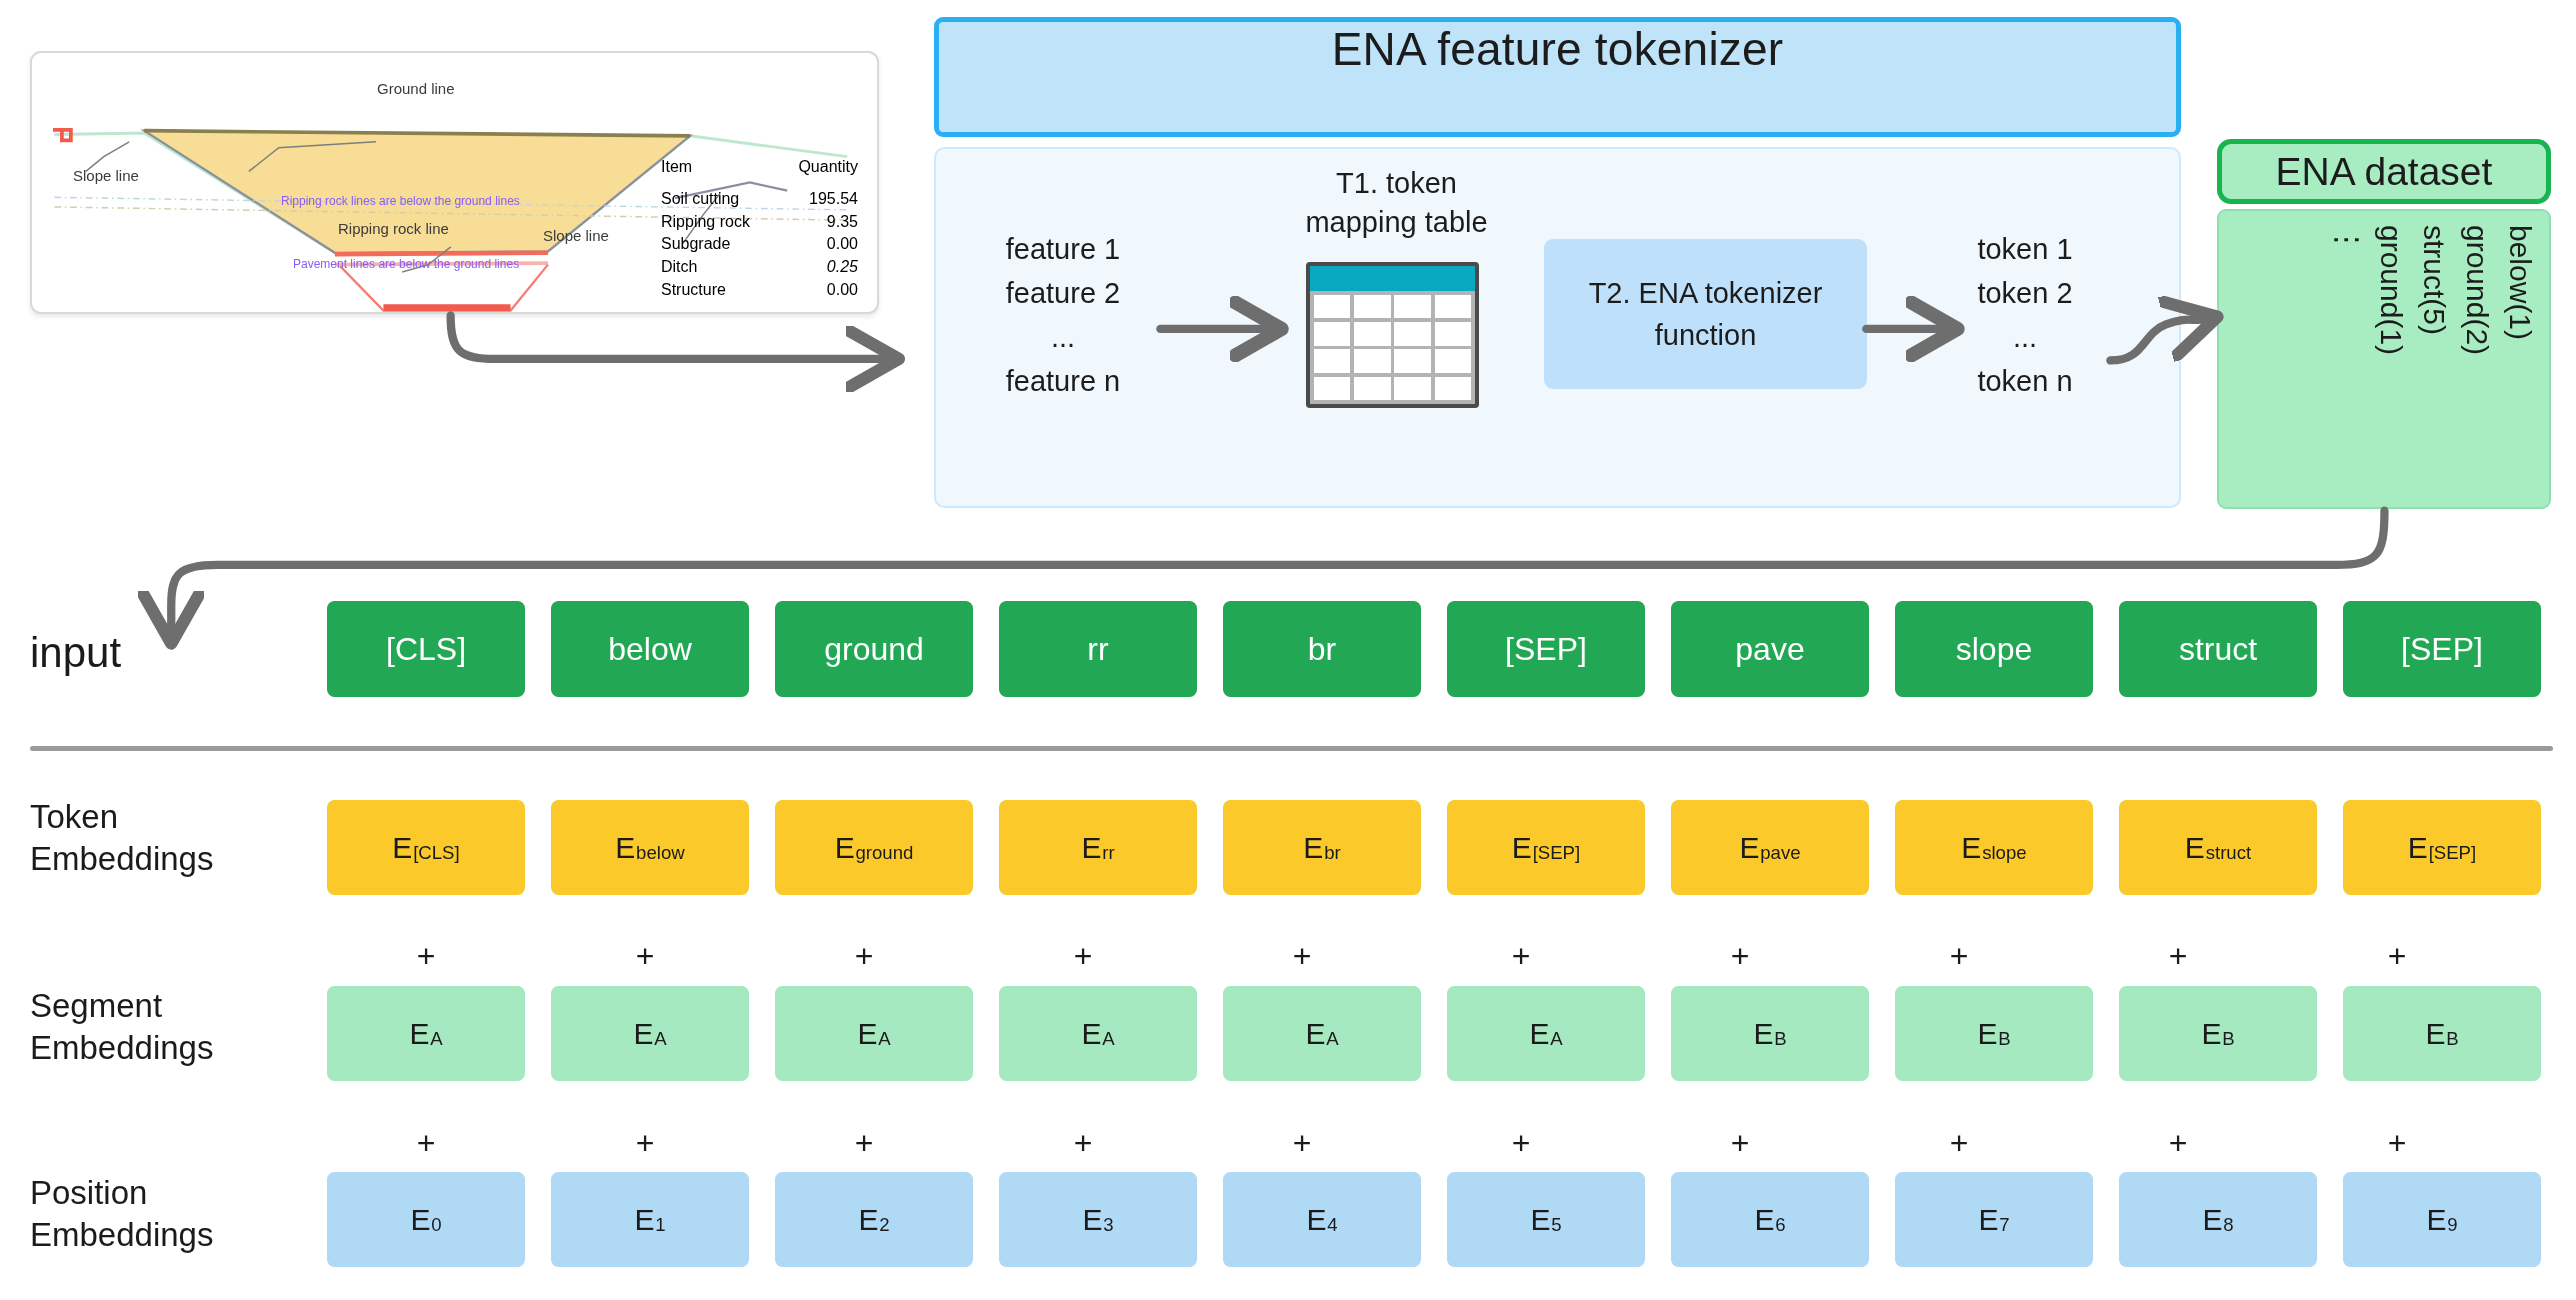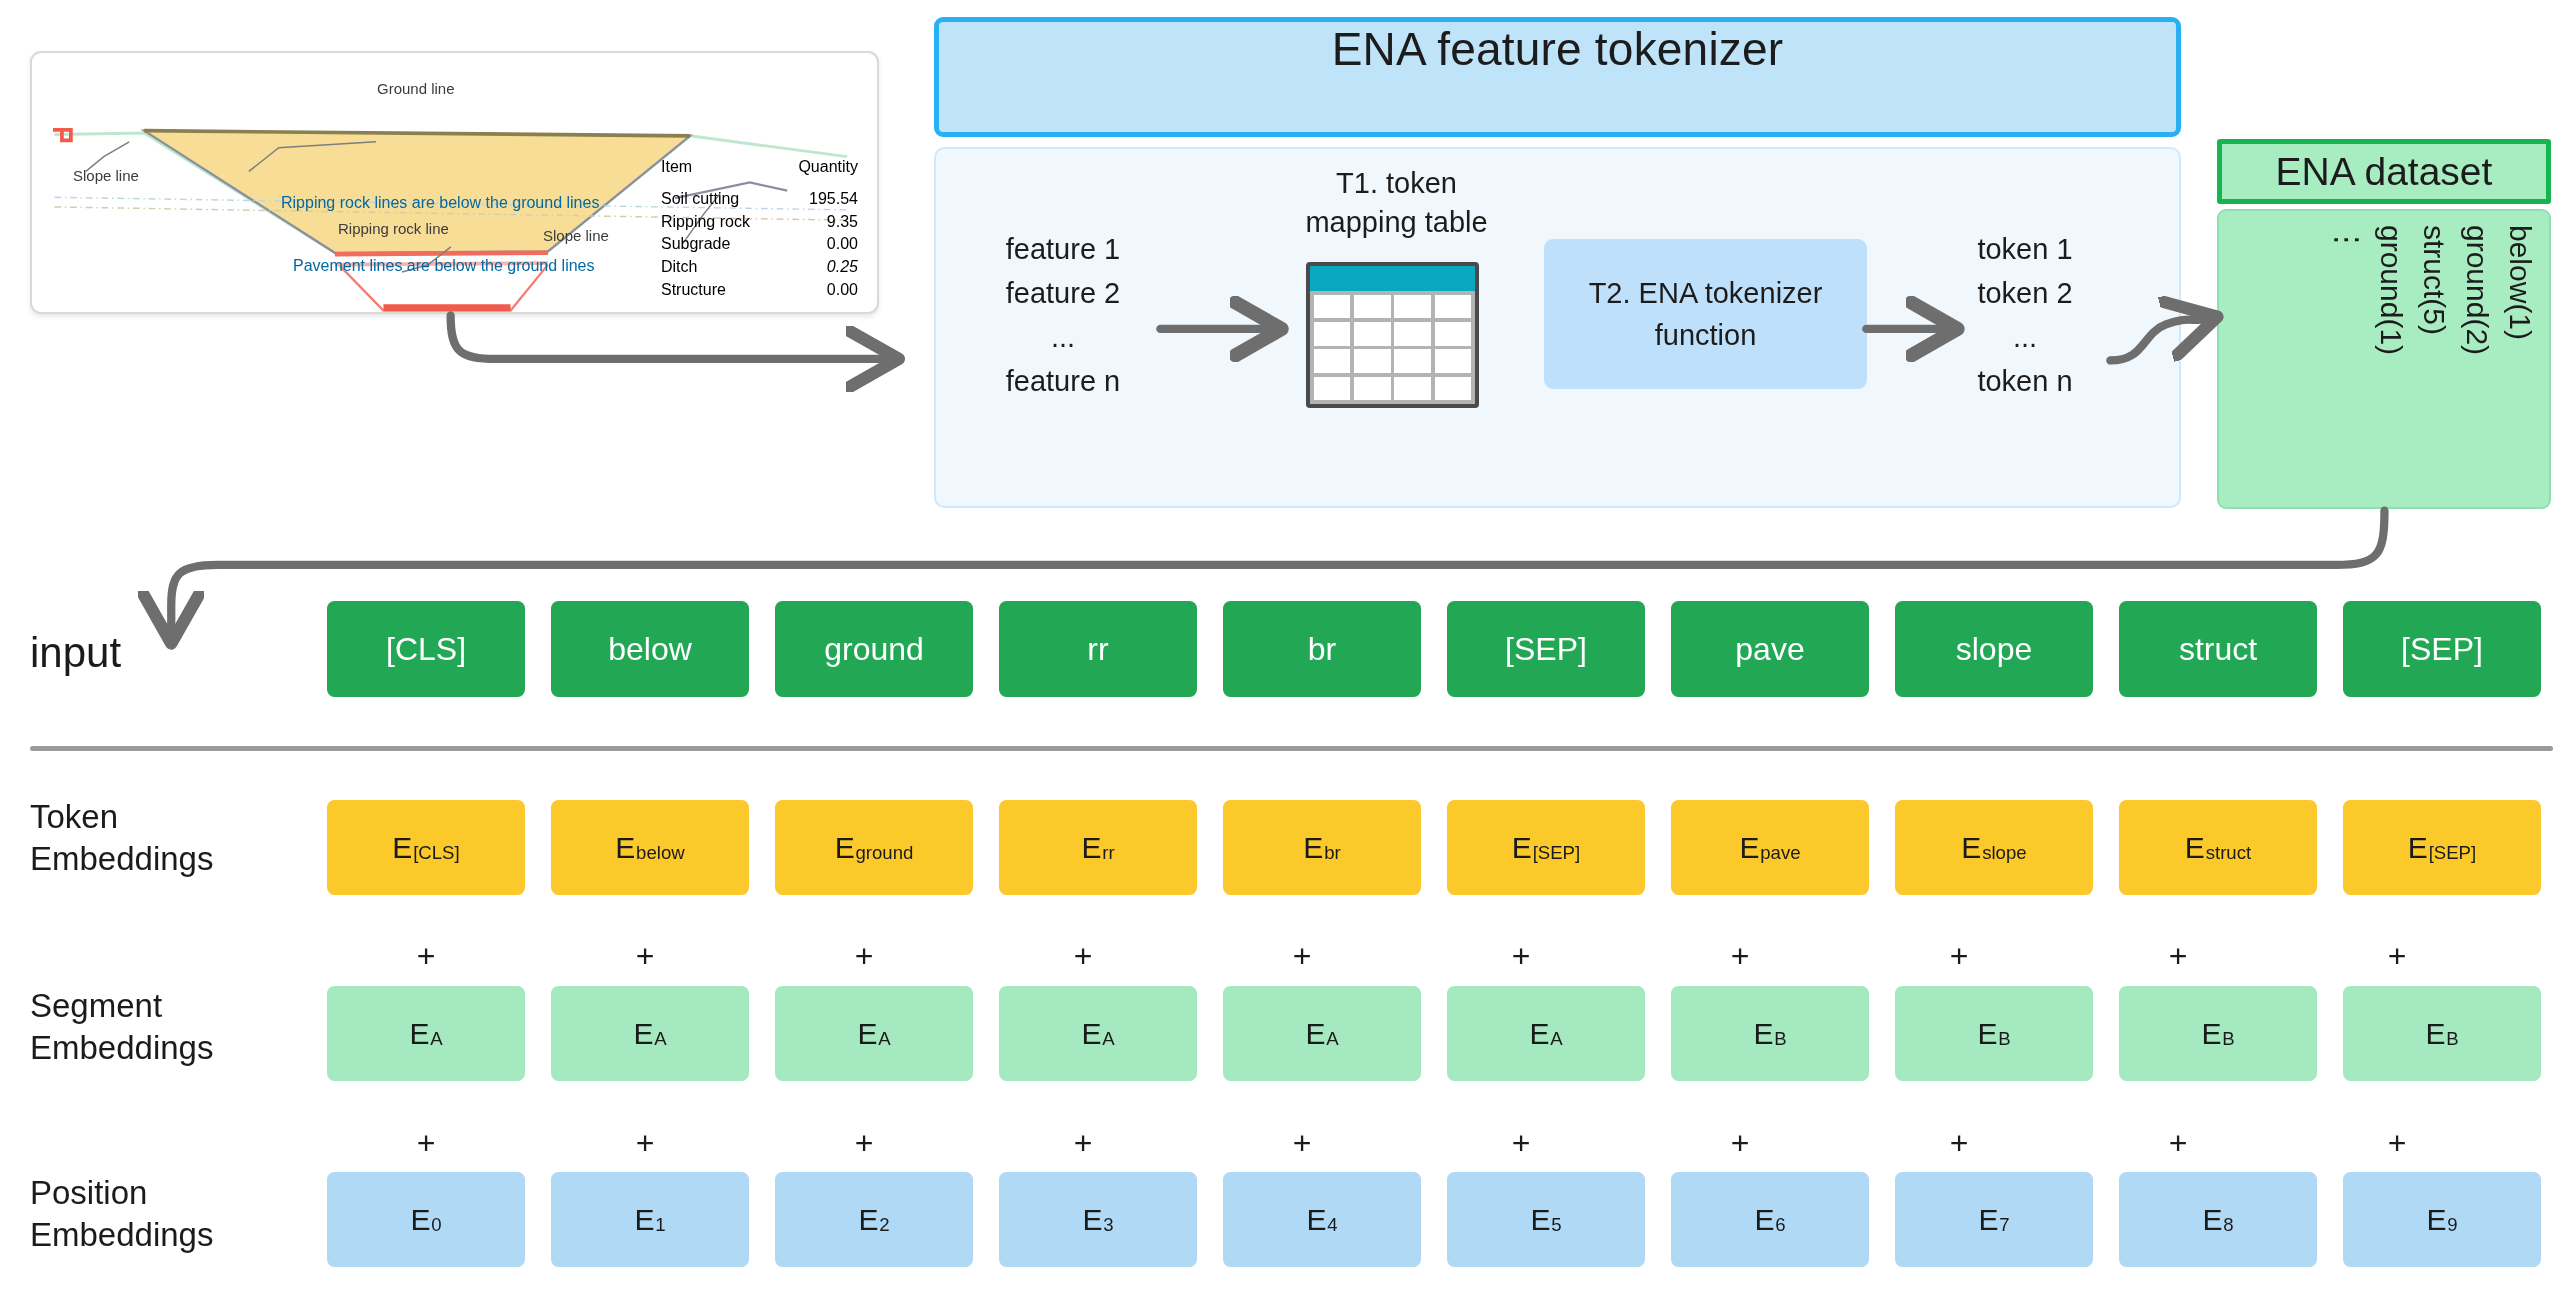--- a/index.html
+++ b/index.html
@@ -6,21 +6,21 @@
   html,body{margin:0;padding:0;background:#ffffff;}
   body{font-family:"Liberation Sans","DejaVu Sans",sans-serif;color:#1a1a1a;}
   #stage{position:relative;width:2576px;height:1300px;background:#fff;overflow:hidden;}
 
   
   .xs-card{position:absolute;left:30px;top:51px;width:849px;height:263px;
            background:#fff;border:2.3px solid #d9d9d9;border-radius:11px;box-sizing:border-box;
            box-shadow:0 2.3px 5.3px rgba(0,0,0,.09);overflow:hidden;}
   .xs-svg{position:absolute;left:0;top:0;width:100%;height:100%;}
   .xs-label{position:absolute;font-size:15px;color:#3b3b3b;white-space:nowrap;font-family:"Liberation Sans",sans-serif;}
-  .xs-note{position:absolute;font-size:16px;color:#0369a1;white-space:nowrap;}
+  .xs-note{position:absolute;font-size:12px;color:#8b5cf6;white-space:nowrap;}
   .xs-tbl{position:absolute;font-size:16px;color:#000000;white-space:nowrap;}
   .xs-tbl.num{text-align:right;}
 
   
   .tok-header{position:absolute;left:934px;top:16.5px;width:1247px;height:120px;
               background:#bfe3f8;border:5.3px solid #29b0f2;border-radius:9px;box-sizing:border-box;
               display:flex;justify-content:center;}
   .tok-header span{font-size:46px;color:#1c1c1c;letter-spacing:0.2px;}
   .tok-body{position:absolute;left:934px;top:147px;width:1247px;height:361px;
             background:#f0f8fe;border:2.3px solid #cfe8fb;border-radius:10.5px;box-sizing:border-box;}
@@ -37,21 +37,21 @@
   .mt-head{height:25px;background:#08a8c0;flex:none;}
   .mt-grid{flex:1;display:grid;grid-template-columns:repeat(4,1fr);grid-template-rows:repeat(4,1fr);
            gap:3.8px;background:#b3b3b3;padding:3.8px;box-sizing:border-box;}
   .mt-grid i{background:#fff;display:block;}
   .t2-box{position:absolute;left:608px;top:90px;width:323px;height:150px;background:#bfe0fa;
           border-radius:9px;display:flex;align-items:center;justify-content:center;text-align:center;
           font-size:29px;line-height:42px;color:#1c1c1c;}
 
   
   .ds-header{position:absolute;left:2217px;top:139px;width:334px;height:65px;
-             background:#a8ecc2;border:5.3px solid #17b44f;border-radius:3px;box-sizing:border-box;
+             background:#a8ecc2;border:5.3px solid #17b44f;border-radius:14px;box-sizing:border-box;
              display:flex;align-items:center;justify-content:center;}
   .ds-header span{font-size:39px;color:#1c1c1c;}
   .ds-body{position:absolute;left:2217px;top:209px;width:334px;height:300px;
            background:#a8ecc2;border:2.3px solid #8fe0b0;border-radius:9px;box-sizing:border-box;
            display:flex;flex-direction:row-reverse;align-items:flex-start;justify-content:flex-start;
            padding:13.5px 12px 7.5px 12px;}
   .ds-col{writing-mode:vertical-rl;text-orientation:mixed;font-size:30px;color:#1c1c1c;
           margin-left:9px;white-space:nowrap;}
   .ds-dots{writing-mode:vertical-rl;font-size:30px;color:#1c1c1c;margin-left:10.5px;letter-spacing:1.5px;}
 

